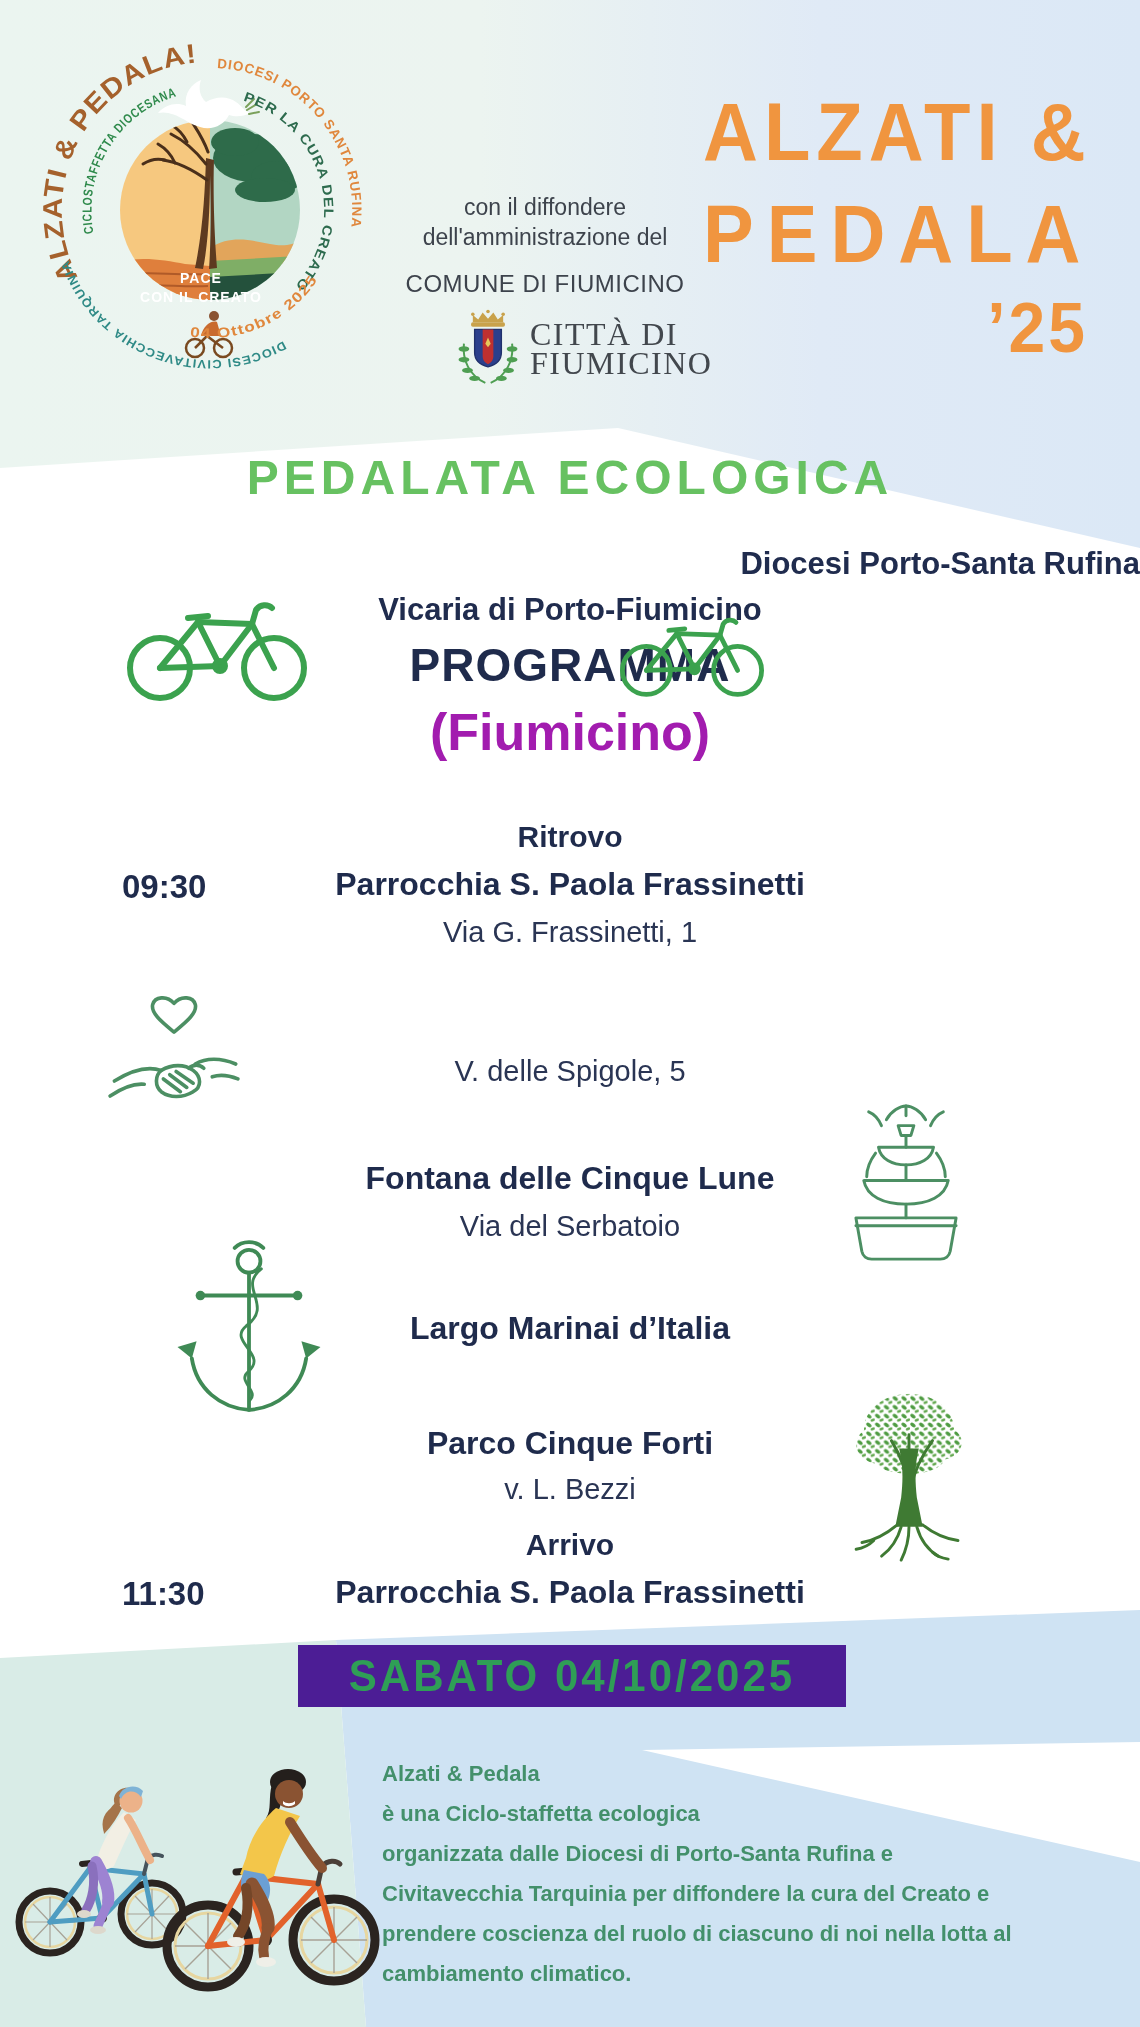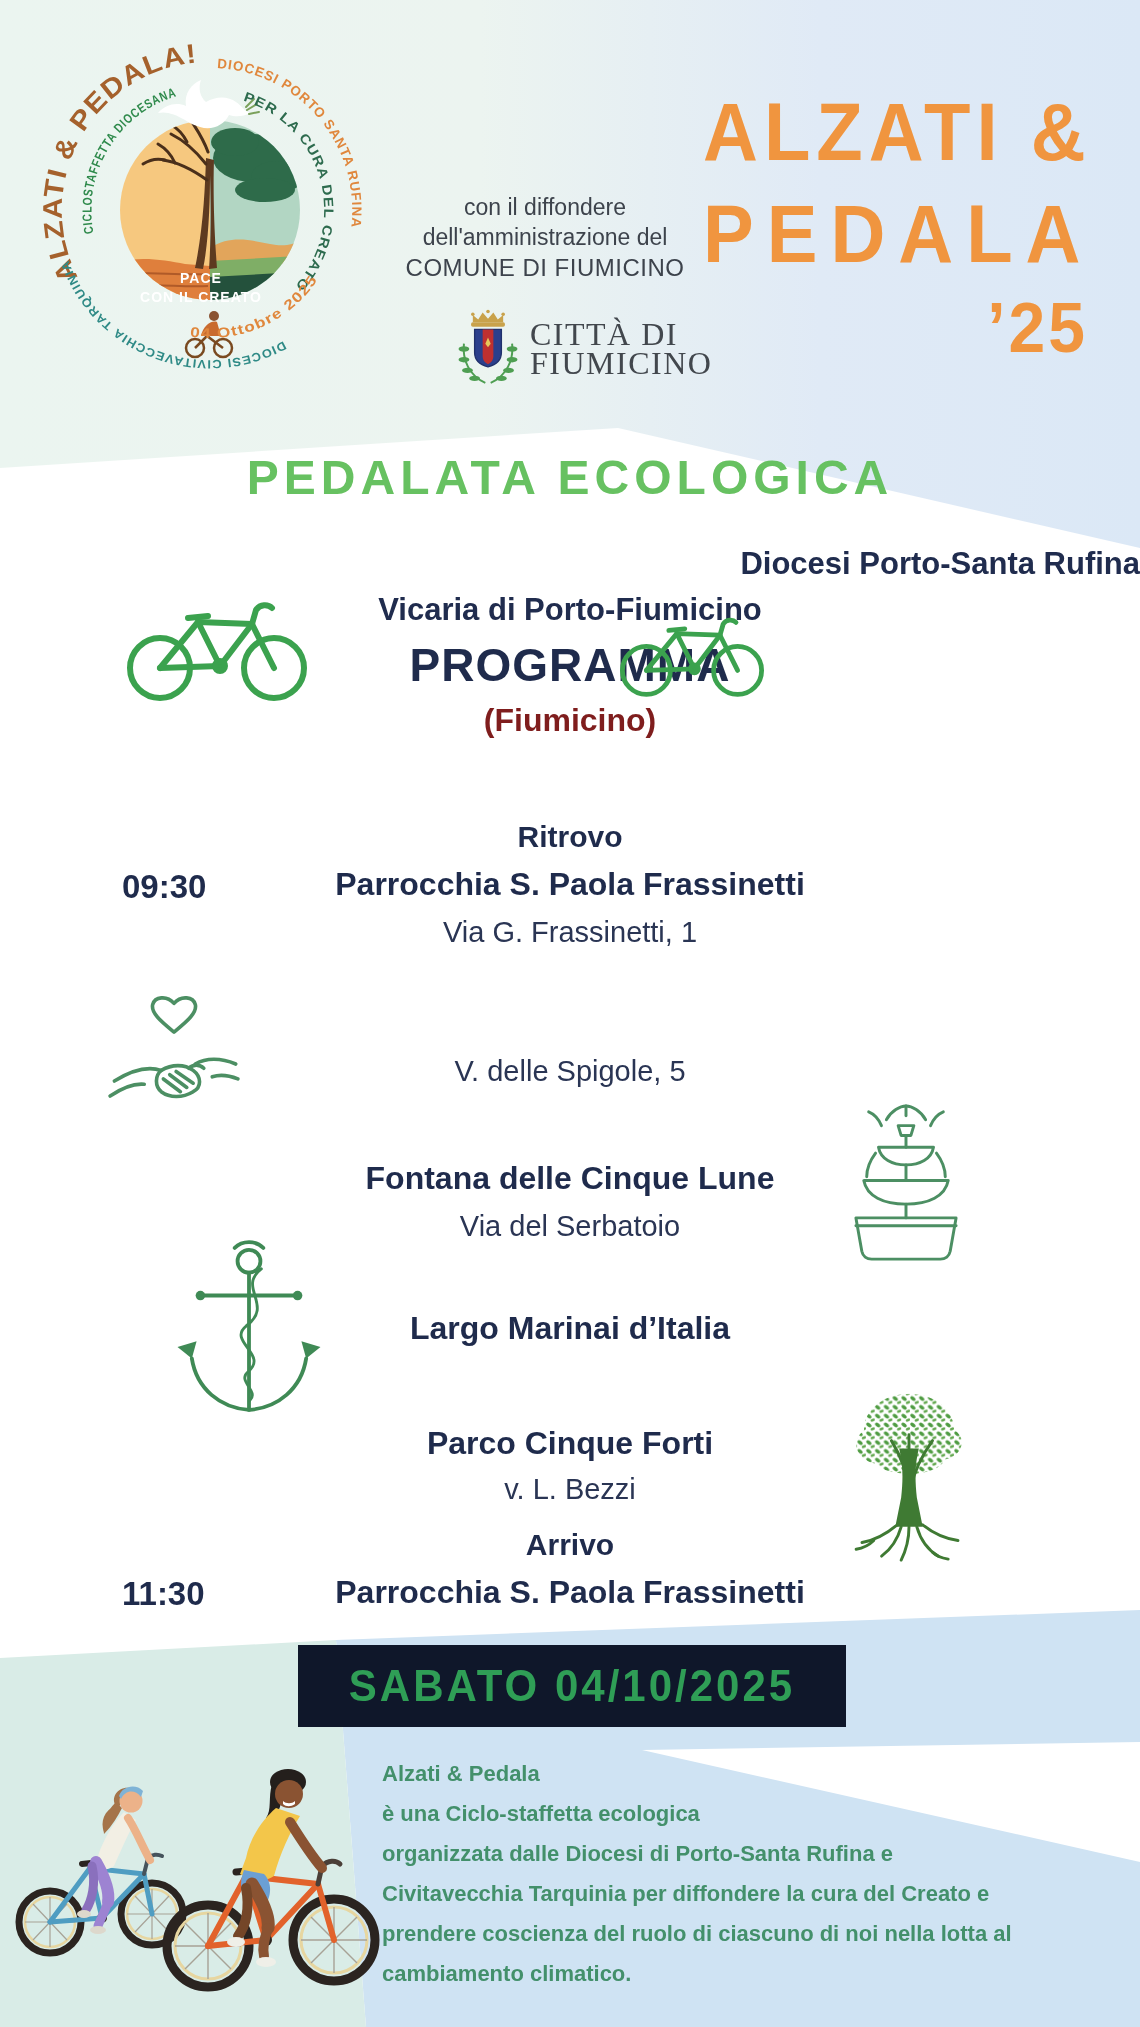--- a/index.html
+++ b/index.html
@@ -6,50 +6,50 @@
   #poster{
     position:relative;width:1140px;height:2027px;margin:0 auto;
     background:#ffffff;overflow:hidden;
     font-family:"Liberation Sans",sans-serif;
   }
   .abs{position:absolute;}
   .ctr{left:0;right:0;text-align:center;white-space:nowrap;}
   
   .sponsor{left:380px;top:192px;width:330px;text-align:center;color:#3d434c;}
   .sponsor .l12{font-size:23px;line-height:30px;}
-  .sponsor .l3{font-size:24px;line-height:32px;letter-spacing:.5px;}
+  .sponsor .l3{font-size:24px;line-height:32px;letter-spacing:.5px;margin-top:16px;}
   
   .comune-name{left:530px;top:320px;font-family:Liberation Serif, serif;
     font-size:32px;line-height:29px;letter-spacing:1.5px;color:#42474d;}
   
   .hl{color:#f0953f;font-weight:800;transform:scaleY(1.08);transform-origin:top left;}
   .hl1{left:703px;top:84px;font-size:76px;letter-spacing:6px;}
   .hl2{left:703px;top:186px;font-size:76px;letter-spacing:13px;}
   .hl3{right:52px;top:286px;font-size:66px;letter-spacing:3px;transform-origin:top right;}
   
   .title-eco{top:450px;font-size:48px;font-weight:800;letter-spacing:5px;color:#67c161;}
   .sub{font-size:31px;font-weight:700;color:#202c4e;}
   .sub1{top:546px;text-align:right;}.sub2{top:592px;}
   .programma{top:638px;font-size:46px;font-weight:800;color:#1f2b4c;letter-spacing:1px;}
-  .fiumicino{top:702px;font-size:32px;font-weight:800;color:#7f1d1d;}
+  .fiumicino{top:702px;font-size:52px;font-weight:800;color:#a21caf;}
   
   .row-label{font-size:30px;font-weight:700;color:#1f2b4c;}
   .row-main{font-size:32px;font-weight:700;color:#1f2b4c;}
   .row-addr{font-size:29px;font-weight:400;color:#2a3554;}
   .row-time{font-size:33px;font-weight:700;color:#1f2b4c;}
   .t1{left:122px;top:868px;}
   .t2{left:122px;top:1575px;}
   .r1a{top:820px;}.r1b{top:866px;}.r1c{top:916px;}
   .r2a{top:1005px;}.r2b{top:1055px;}
   .r3a{top:1160px;}.r3b{top:1210px;}
   .r4a{top:1310px;}
   .r5a{top:1425px;}.r5b{top:1473px;}
   .r6a{top:1528px;}.r6b{top:1574px;}
   
-  .banner{left:298px;top:1645px;width:548px;height:82px;background:#0f172a;
+  .banner{left:298px;top:1645px;width:548px;height:62px;background:#4c1d95;
     display:flex;align-items:center;justify-content:center;}
   .banner span{font-size:42px;font-weight:800;letter-spacing:3px;color:#2f9e56;
     transform:scaleY(1.05);}
   
   .footer{left:352px;top:1754px;width:700px;color:#43906b;margin-left:30px;}
   .footer div{font-size:22px;line-height:40px;font-weight:700;white-space:nowrap;}
   svg{display:block;}
 </style>
 </head>
 <body>

